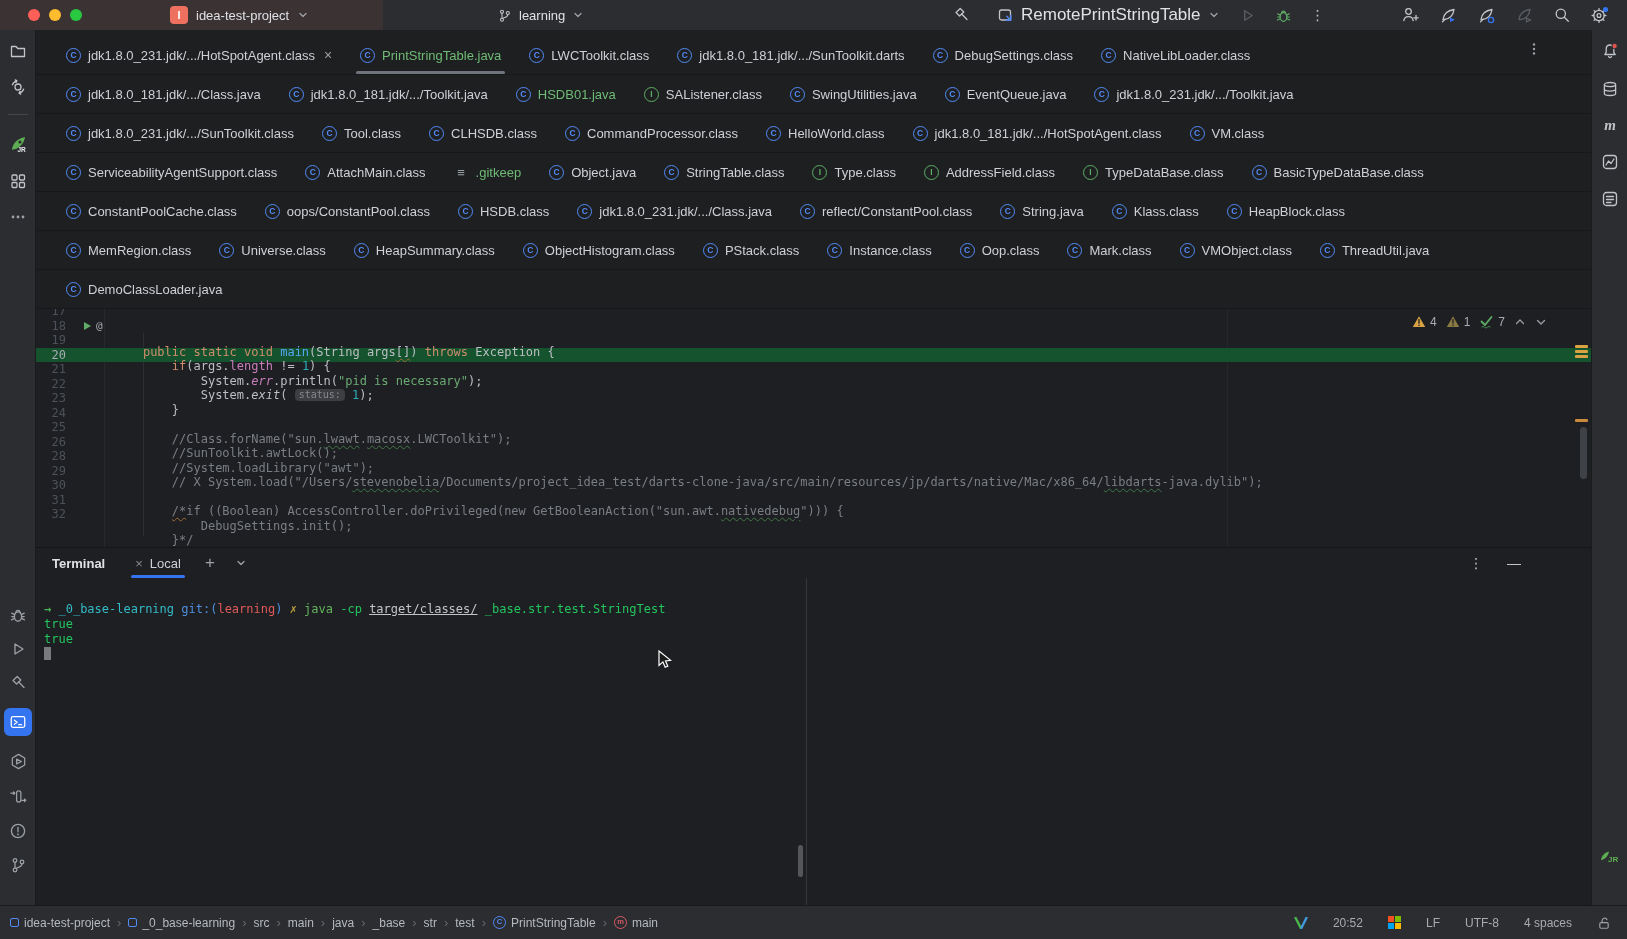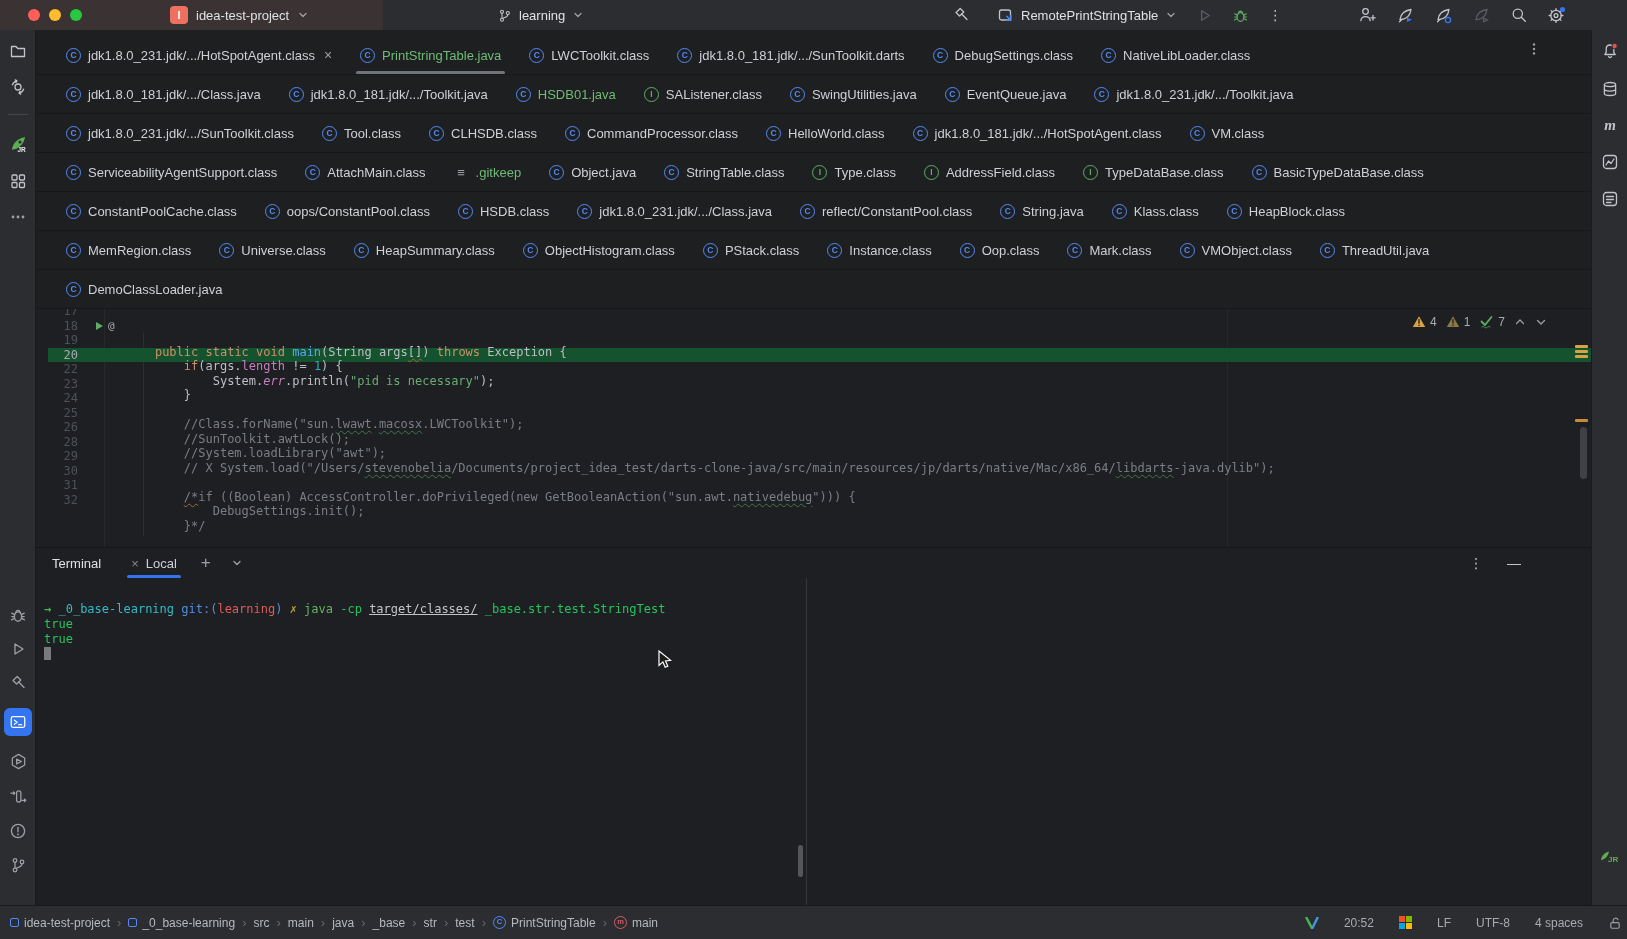--- a/index.html
+++ b/index.html
@@ -17,21 +17,21 @@
   .light { width:12px; height:12px; border-radius:50%; }
   .l-red{background:#ff5f57;} .l-yel{background:#febc2e;} .l-grn{background:#28c840;}
   .proj { position:absolute; left:170px; top:0; height:30px; display:flex; align-items:center; gap:8px; }
   .proj-ic { width:18px; height:18px; border-radius:4px; background:#ee7160; color:#fff;
              font-size:11px; font-weight:bold; text-align:center; line-height:18px; }
   .proj-name { font-size:13px; color:#dfe1e5; }
   .branch { position:absolute; left:497px; top:0; height:30px; display:flex; align-items:center; gap:7px; }
   .branch-name { font-size:13px; color:#dfe1e5; }
   .tb-actions { position:absolute; left:952px; top:0; height:30px; display:flex; align-items:center; gap:19px; }
   .cfg { display:flex; align-items:center; gap:7px; margin-left:8px; }
-  .cfg-name { font-size:13px; color:#dfe1e5; }
+  .cfg-name { font-size:17px; color:#dfe1e5; }
   .kebab { color:#c2c4c9; font-size:14px; letter-spacing:0; line-height:10px; text-align:center; }
   .tb-spacer { width:38px; }
 
   
   .stripe { position:absolute; top:30px; width:36px; height:875px; background:#2b2d30; z-index:4; }
   .stripe-left { left:0; border-right:1px solid #1a1b1d; }
   .stripe-right { left:1591px; border-left:1px solid #1a1b1d; }
   .stripe .grp { position:absolute; left:0; width:36px; display:flex; flex-direction:column; align-items:center; }
   .sq-btn { width:28px; height:28px; display:flex; align-items:center; justify-content:center; border-radius:6px; }
   .sq-btn.active { background:#3574f0; }
@@ -50,21 +50,21 @@
   .tab.green { color:#6fba74; }
   .ti { flex:none; width:15px; height:15px; border-radius:50%; border:1.3px solid #548af7; color:#548af7;
         font-size:8.5px; font-weight:bold; text-align:center; line-height:12px; }
   .ti.i { border-color:#5fad65; color:#5fad65; }
   .ti.f { border:none; border-radius:0; color:#9da0a6; font-size:13px; font-weight:normal; line-height:15px; }
   .tab-close { color:#9da0a6; font-size:14px; margin-left:2px; line-height:14px; }
   .tabs-kebab { position:absolute; right:50px; top:12px; }
 
   
   .editor { position:absolute; left:0; top:279px; right:0; height:238px; background:#1e1f22; overflow:hidden; }
-  .code { position:absolute; left:0; top:-5px; right:0;padding-left:12px; }
+  .code { position:absolute; left:0; top:-5px; right:0; }
   .code-line { display:flex; height:14.5px; font:12px/14.5px "DejaVu Sans Mono", monospace; white-space:pre; }
   .code-line.current { background:#14532d; }
   .code-line.current .ln { color:#a8abb2; }
   .ln { flex:none; width:30px; text-align:right; color:#4d525a; }
   .gut { flex:none; width:48px; position:relative; }
   .run-tri { position:absolute; left:18px; top:3.5px; width:0; height:0;
              border-left:7px solid #5fad65; border-top:4.5px solid transparent; border-bottom:4.5px solid transparent; }
   .gut-at { position:absolute; left:30px; top:0; color:#a9abb2; font-size:11px; }
   .ct { flex:1; color:#bcbec4;margin-top:26px; }
   .c-p { color:#bcbec4; } .c-kw { color:#cf8e6d; } .c-fn { color:#56a8f5; }
@@ -79,21 +79,21 @@
   .wrap-guide { position:absolute; left:1191px; top:0; bottom:0; width:1px; background:#26282b; }
   .inspections { position:absolute; top:5px; right:44px; display:flex; align-items:center; gap:9px;
                  font-size:12px; color:#a8abb2; }
   .insp-item { display:flex; align-items:center; gap:4px; }
   .scroll-mark { position:absolute; right:3px; width:13px; height:2.5px; background:#d9a343; border-radius:1px; }
   .scroll-thumb { position:absolute; right:4px; top:118px; width:7px; height:52px; background:rgba(90,94,100,0.55); border-radius:4px; }
 
   
   .termbar { position:absolute; left:0; top:517px; right:0; height:31px; background:#1e1f22;
              border-top:1px solid #141517; display:flex; align-items:center; font-size:13px; }
-  .term-title { margin-left:16px; font-weight:normal; color:#dfe1e5; }
+  .term-title { margin-left:16px; font-weight:bold; color:#dfe1e5; }
   .term-tab { position:relative; margin-left:30px; height:100%; display:flex; align-items:center; gap:7px; color:#ced0d6; }
   .term-tab::after { content:''; position:absolute; left:-4px; right:-4px; bottom:0; height:3px; background:#3574f0; border-radius:2px; }
   .term-x { color:#87898e; font-size:13px; }
   .term-plus { margin-left:24px; color:#9da0a6; font-size:17px; font-weight:300; }
   .term-chev { margin-left:20px; }
   .termbar-right { margin-left:auto; display:flex; align-items:center; gap:24px; padding-right:70px; color:#9da0a6; }
   .term-min { font-size:14px; color:#c2c4c9; }
 
   
   .termwrap { position:absolute; left:0; top:548px; right:0; bottom:0; background:#1e1f22; }
@@ -113,21 +113,21 @@
   .statusbar { position:absolute; left:0; top:905px; width:1627px; height:34px; background:#2b2d30;
                border-top:1px solid #191a1c; display:flex; align-items:center; font-size:12px; color:#a9abb0; z-index:6; }
   .crumbs { display:flex; align-items:center; gap:7px; padding-left:10px; }
   .crumb { display:flex; align-items:center; gap:5px; color:#b6b9bf; }
   .crumb-sep { color:#64686e; font-size:13px; }
   .mod-ic { width:9px; height:9px; border:1.3px solid #548af7; border-radius:2px; }
   .cr-class { width:13px; height:13px; border-radius:50%; border:1.2px solid #548af7; color:#548af7;
               font-size:7.5px; font-weight:bold; text-align:center; line-height:10.5px; }
   .cr-method { width:13px; height:13px; border-radius:50%; border:1.2px solid #d75a66; color:#d75a66;
                font-size:7.5px; font-weight:bold; text-align:center; line-height:10.5px; }
-  .status-right { margin-left:auto; display:flex; align-items:center; gap:25px; padding-right:5px; }
+  .status-right { margin-left:auto; display:flex; align-items:center; gap:25px; padding-right:16px; }
   .winic { display:grid; grid-template-columns:6px 6px; grid-template-rows:6px 6px; gap:1px; }
   .winic div:nth-child(1){background:#f25022;} .winic div:nth-child(2){background:#7fba00;}
   .winic div:nth-child(3){background:#00a4ef;} .winic div:nth-child(4){background:#ffb900;}
 
   .mouse-cursor { position:absolute; left:658px; top:650px; z-index:20; }
 </style>
 </head>
 <body>
 
 <div class="app">
@@ -540,20 +540,21 @@
 
     <div class="editor">
       <div class="gutline"></div>
       <div class="indent-guide"></div>
       <div class="wrap-guide"></div>
       <div class="code" id="code">
           <div class="code-line"><span class="ln">17</span><span class="gut"></span><span class="ct"></span></div>
           <div class="code-line"><span class="ln">18</span><span class="gut"><span class="run-tri"></span><span class="gut-at">@</span></span><span class="ct"><span class="c-p">    </span><span class="c-kw">public static void </span><span class="c-fn">main</span><span class="c-p">(String args</span><span class="c-p c-warn">[]</span><span class="c-p">) </span><span class="c-kw">throws</span><span class="c-p"> Exception {</span></span></div>
           <div class="code-line"><span class="ln">19</span><span class="gut"></span><span class="ct"><span class="c-p">        </span><span class="c-kw">if</span><span class="c-p">(args.</span><span class="c-fd">length</span><span class="c-p"> != </span><span class="c-nm">1</span><span class="c-p">) {</span></span></div>
           <div class="code-line current"><span class="ln">20</span><span class="gut"></span><span class="ct"><span class="c-p">            System.</span><span class="c-fd c-it">err</span><span class="c-p">.println(</span><span class="c-st">"pid is necessary"</span><span class="c-p">);</span></span></div>
+          <div class="code-line"><span class="ln">21</span><span class="gut"></span><span class="ct"><span class="c-p">            System.</span><span class="c-p c-it">exit</span><span class="c-p">( </span><span class="c-inlay">status:</span><span class="c-p"> </span><span class="c-nm">1</span><span class="c-p">);</span></span></div>
           <div class="code-line"><span class="ln">22</span><span class="gut"></span><span class="ct"><span class="c-p">        }</span></span></div>
           <div class="code-line"><span class="ln">23</span><span class="gut"></span><span class="ct"></span></div>
           <div class="code-line"><span class="ln">24</span><span class="gut"></span><span class="ct"><span class="c-cm">        //Class.forName("sun.</span><span class="c-cm c-typo">lwawt</span><span class="c-cm">.</span><span class="c-cm c-typo">macosx</span><span class="c-cm">.LWCToolkit");</span></span></div>
           <div class="code-line"><span class="ln">25</span><span class="gut"></span><span class="ct"><span class="c-cm">        //SunToolkit.awtLock();</span></span></div>
           <div class="code-line"><span class="ln">26</span><span class="gut"></span><span class="ct"><span class="c-cm">        //System.loadLibrary("awt");</span></span></div>
           <div class="code-line"><span class="ln">28</span><span class="gut"></span><span class="ct"><span class="c-cm">        // X System.load("/Users/</span><span class="c-cm c-typo">stevenobelia</span><span class="c-cm">/Documents/project_idea_test/darts-clone-java/src/main/resources/jp/darts/native/Mac/x86_64/</span><span class="c-cm c-typo">libdarts</span><span class="c-cm">-java.dylib");</span></span></div>
           <div class="code-line"><span class="ln">29</span><span class="gut"></span><span class="ct"></span></div>
           <div class="code-line"><span class="ln">30</span><span class="gut"></span><span class="ct"><span class="c-p">        </span><span class="c-cm c-warn">/*</span><span class="c-cm">if ((Boolean) AccessController.doPrivileged(new GetBooleanAction("sun.awt.</span><span class="c-cm c-typo">nativedebug</span><span class="c-cm">"))) {</span></span></div>
           <div class="code-line"><span class="ln">31</span><span class="gut"></span><span class="ct"><span class="c-cm">            DebugSettings.init();</span></span></div>
           <div class="code-line"><span class="ln">32</span><span class="gut"></span><span class="ct"><span class="c-cm">        }*/</span></span></div>

